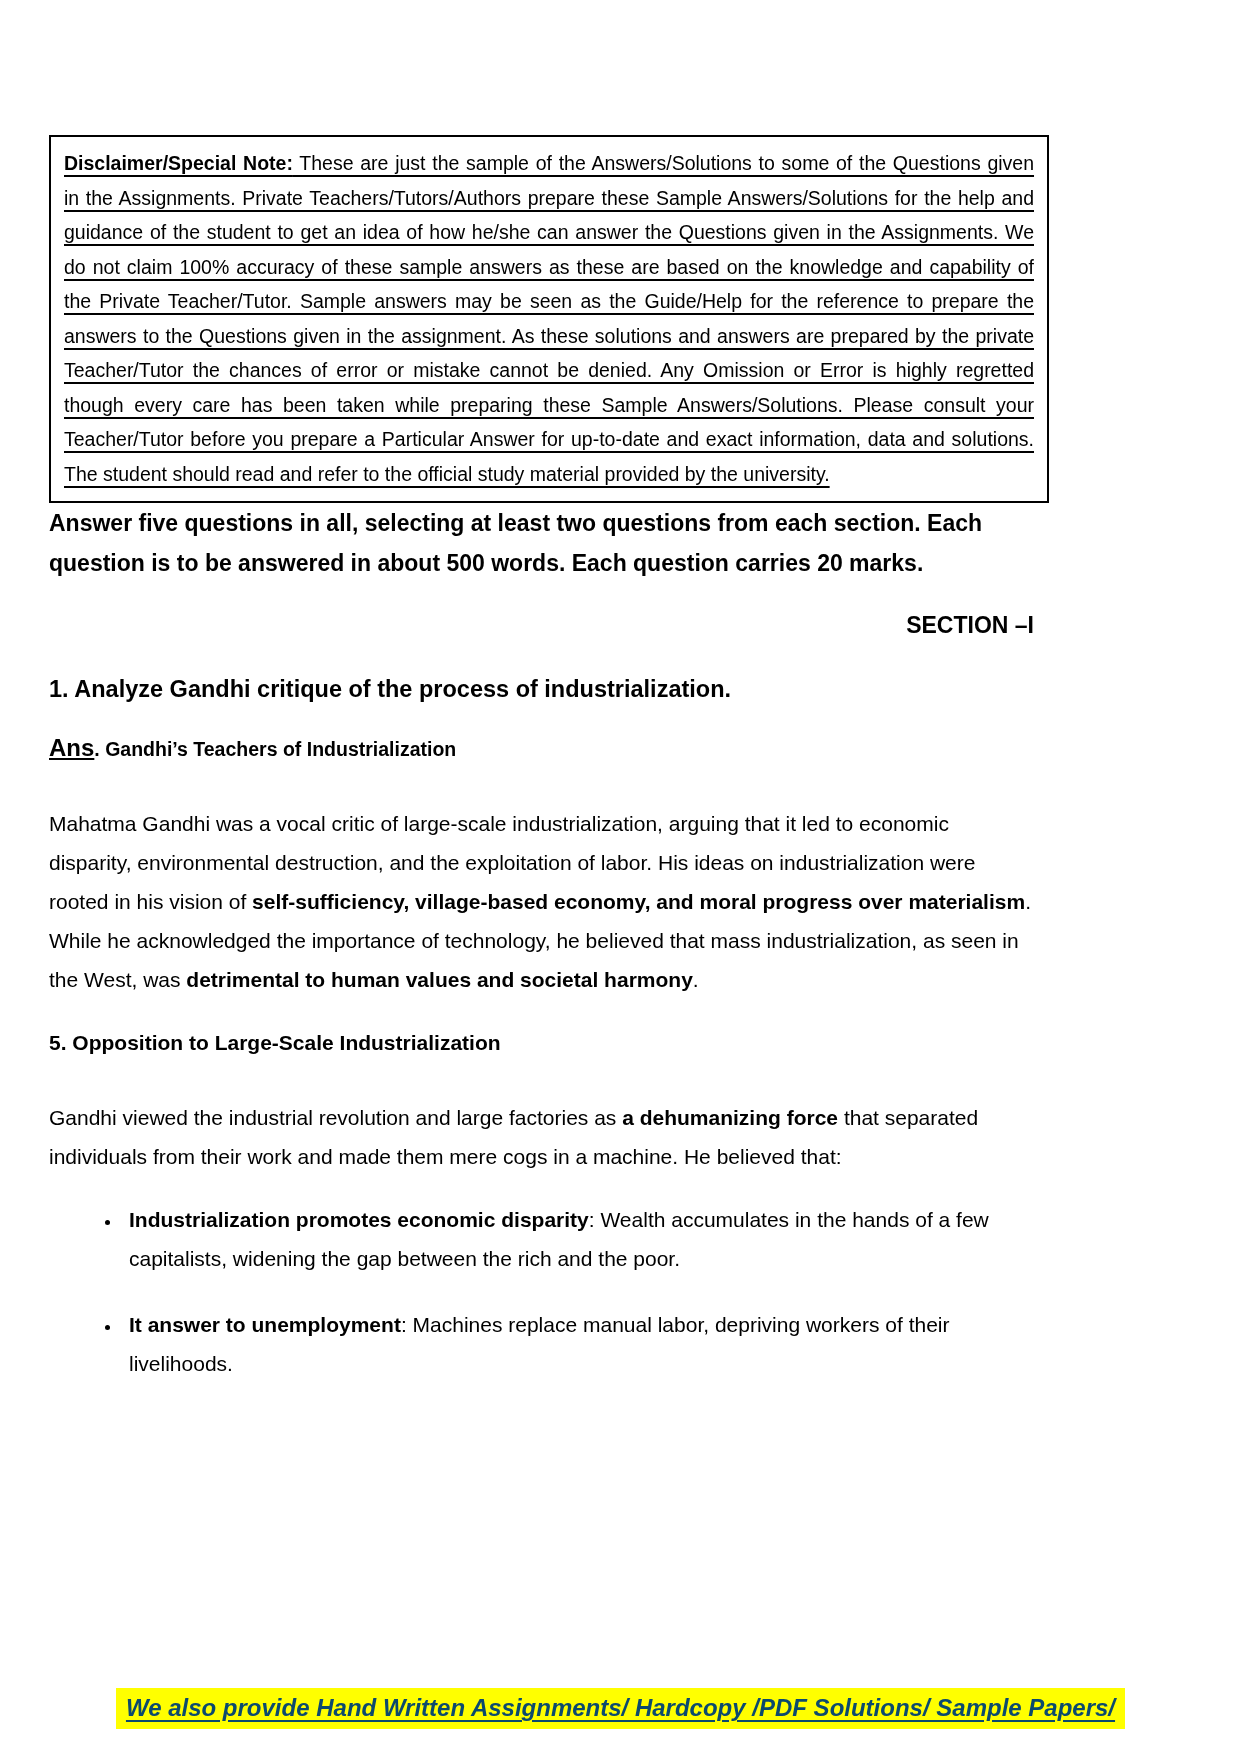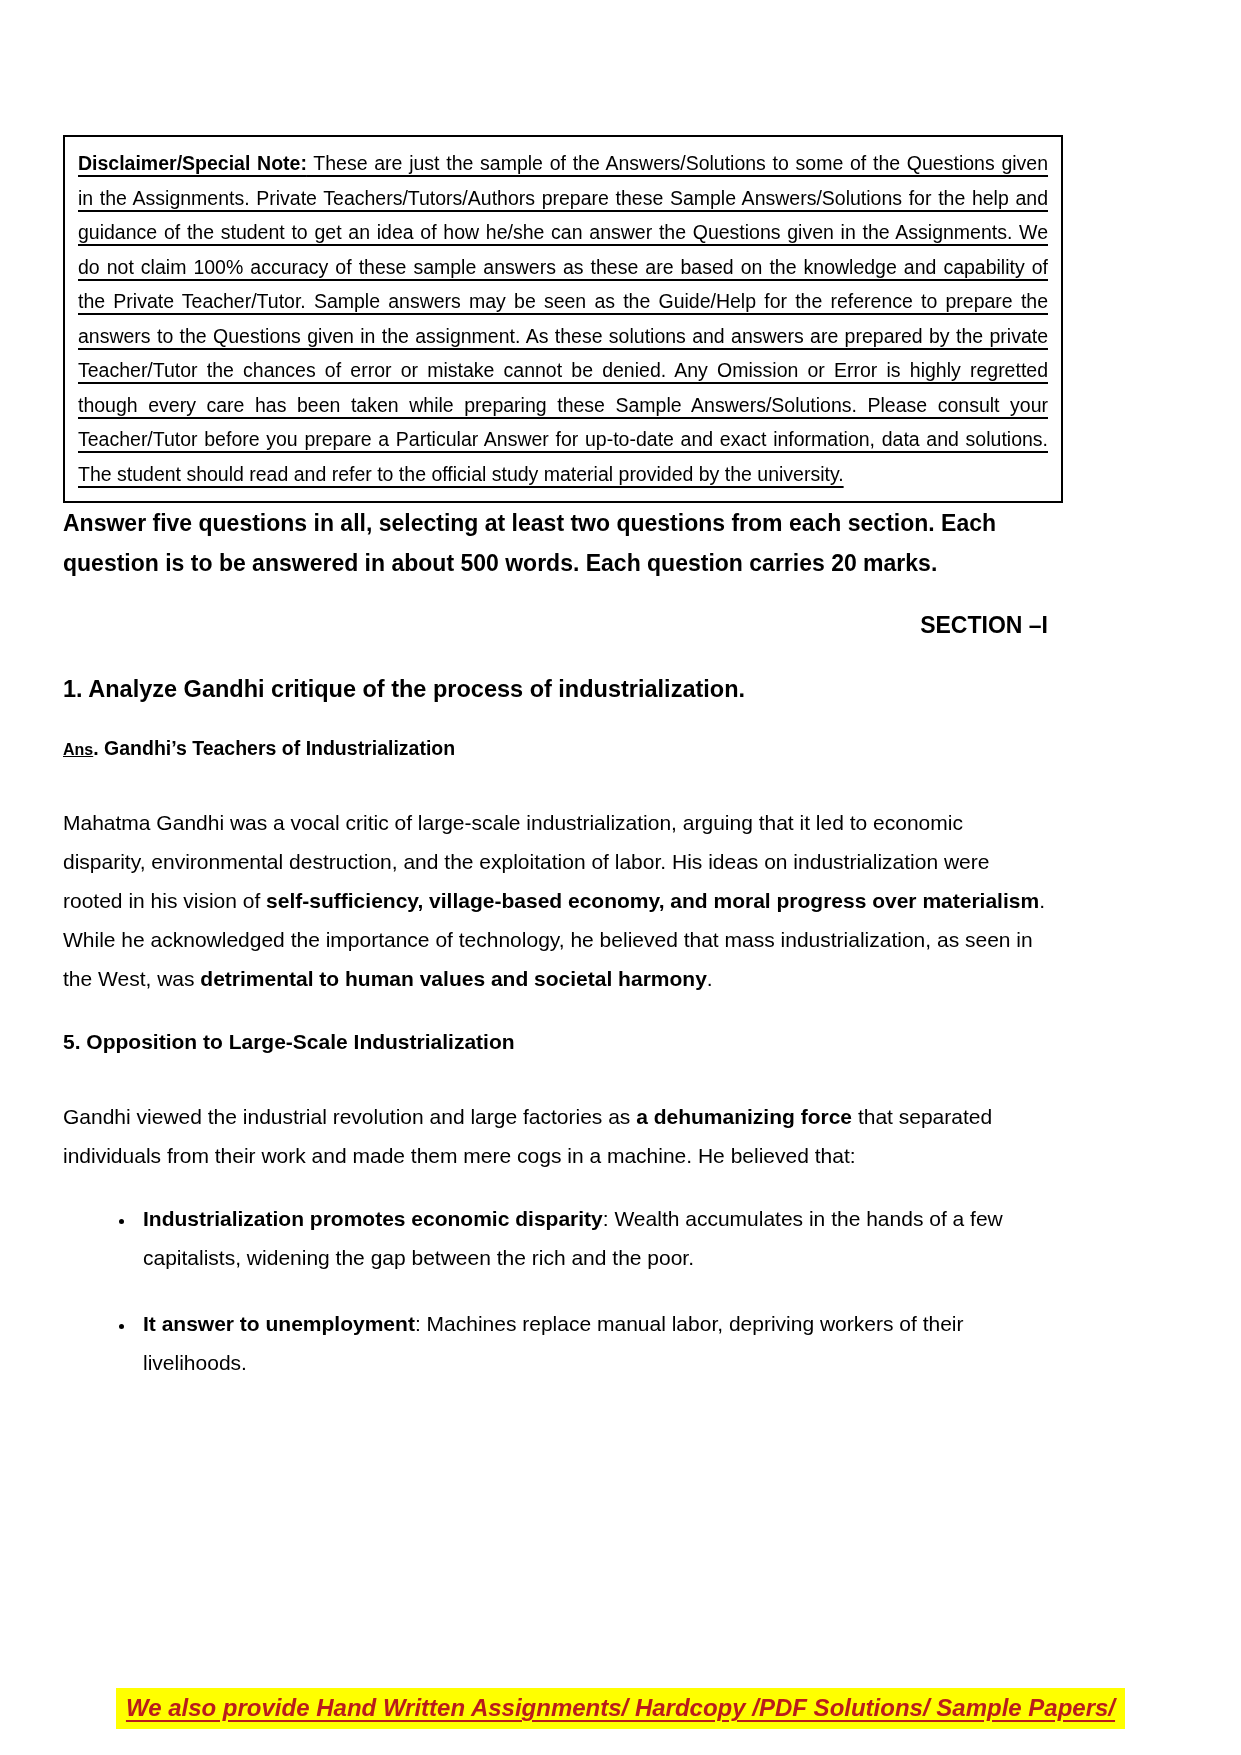--- a/index.html
+++ b/index.html
@@ -6,21 +6,21 @@
   html, body { background: #ffffff; }
   body {
     width: 1241px; height: 1755px;
     position: relative;
     overflow: hidden;
     font-family: "Liberation Sans", sans-serif;
     color: #000000;
   }
   .doc {
     position: absolute;
-    left: 63px; top: 0;
+    left: 49px; top: 0;
     width: 1000px;
   }
   
   .disclaimer-box {
     margin-top: 135px;
     border: 2px solid #000000;
     padding: 9px 13px 10px 13px;
     font-size: 19.5px;
     line-height: 34.5px;
     text-align: justify;
@@ -46,21 +46,21 @@
     font-size: 23px;
     line-height: 40px;
   }
   .question-title {
     margin-top: 24px;
     font-weight: bold;
     font-size: 23.5px;
     line-height: 40px;
   }
   .ans-line { margin-top: 22px; line-height: 34px; }
-  .ans-label { font-weight: bold; font-size: 16px; text-decoration: underline; }
+  .ans-label { font-weight: bold; font-size: 24px; text-decoration: underline; }
   .ans-heading { font-weight: bold; font-size: 19.5px; }
   .para {
     margin-top: 36px;
     width: 988px;
     font-size: 21px;
     line-height: 39px;
   }
   .para b { font-weight: bold; }
   .subheading {
     margin-top: 24px;
@@ -83,21 +83,21 @@
   
   .footer {
     position: absolute;
     left: 0; right: 0;
     bottom: 26px;
     text-align: center;
   }
   .footer .hl {
     display: inline-block;
     background: #ffff00;
-    color: #b91c1c;
+    color: #0c4a6e;
     font-weight: bold;
     font-style: italic;
     font-size: 24px;
     line-height: 37px;
     padding: 1px 10px 3px 10px;
     text-decoration: underline;
     text-decoration-thickness: 2px;
     text-underline-offset: 4px;
   }
   .footer .row { margin-top: 2px; }

